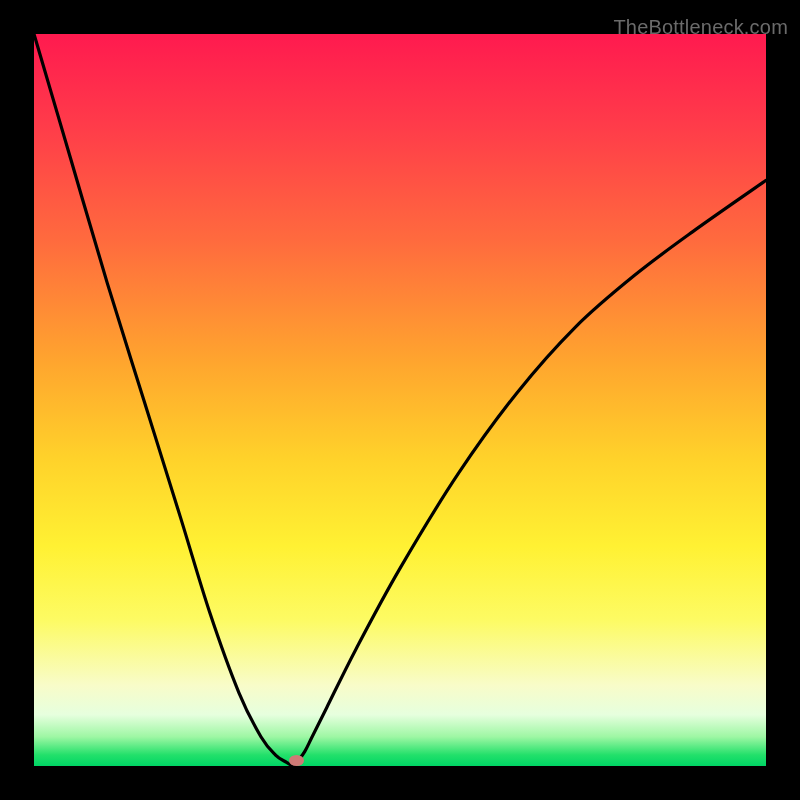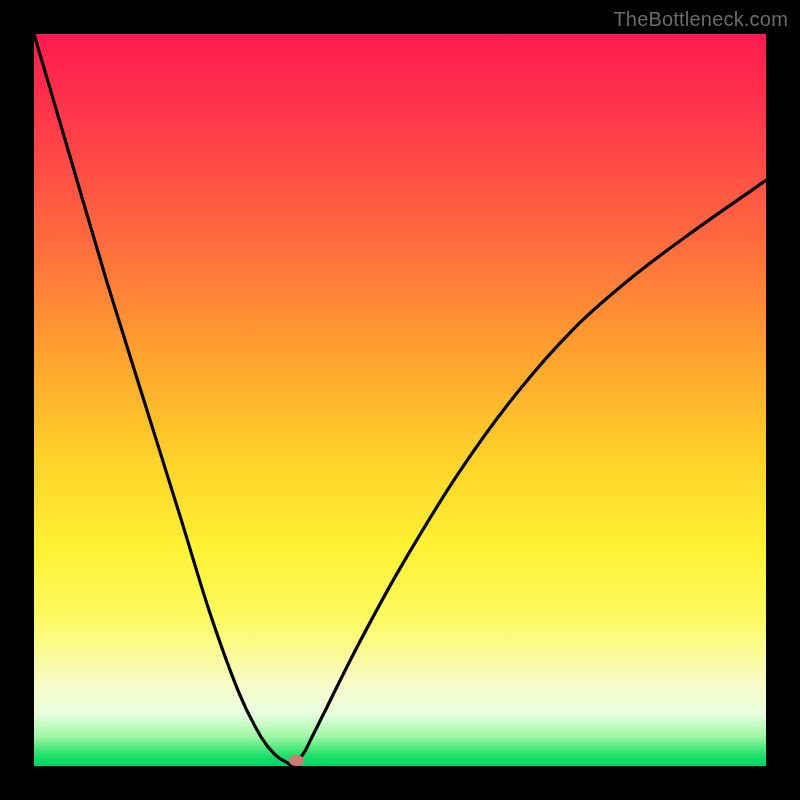--- a/index.html
+++ b/index.html
@@ -50,21 +50,21 @@
   }
   .marker {
     position: absolute;
     width: 15px;
     height: 11px;
     border-radius: 50%;
     background: #cf7a76;
   }
   .watermark {
     position: absolute;
-    top: 8px;
+    top: 16px;
     right: 12px;
     color: #6b6b6b;
     font-size: 20px;
     letter-spacing: 0.2px;
   }
 </style>
 </head>
 <body>
 
 <div class="frame">

